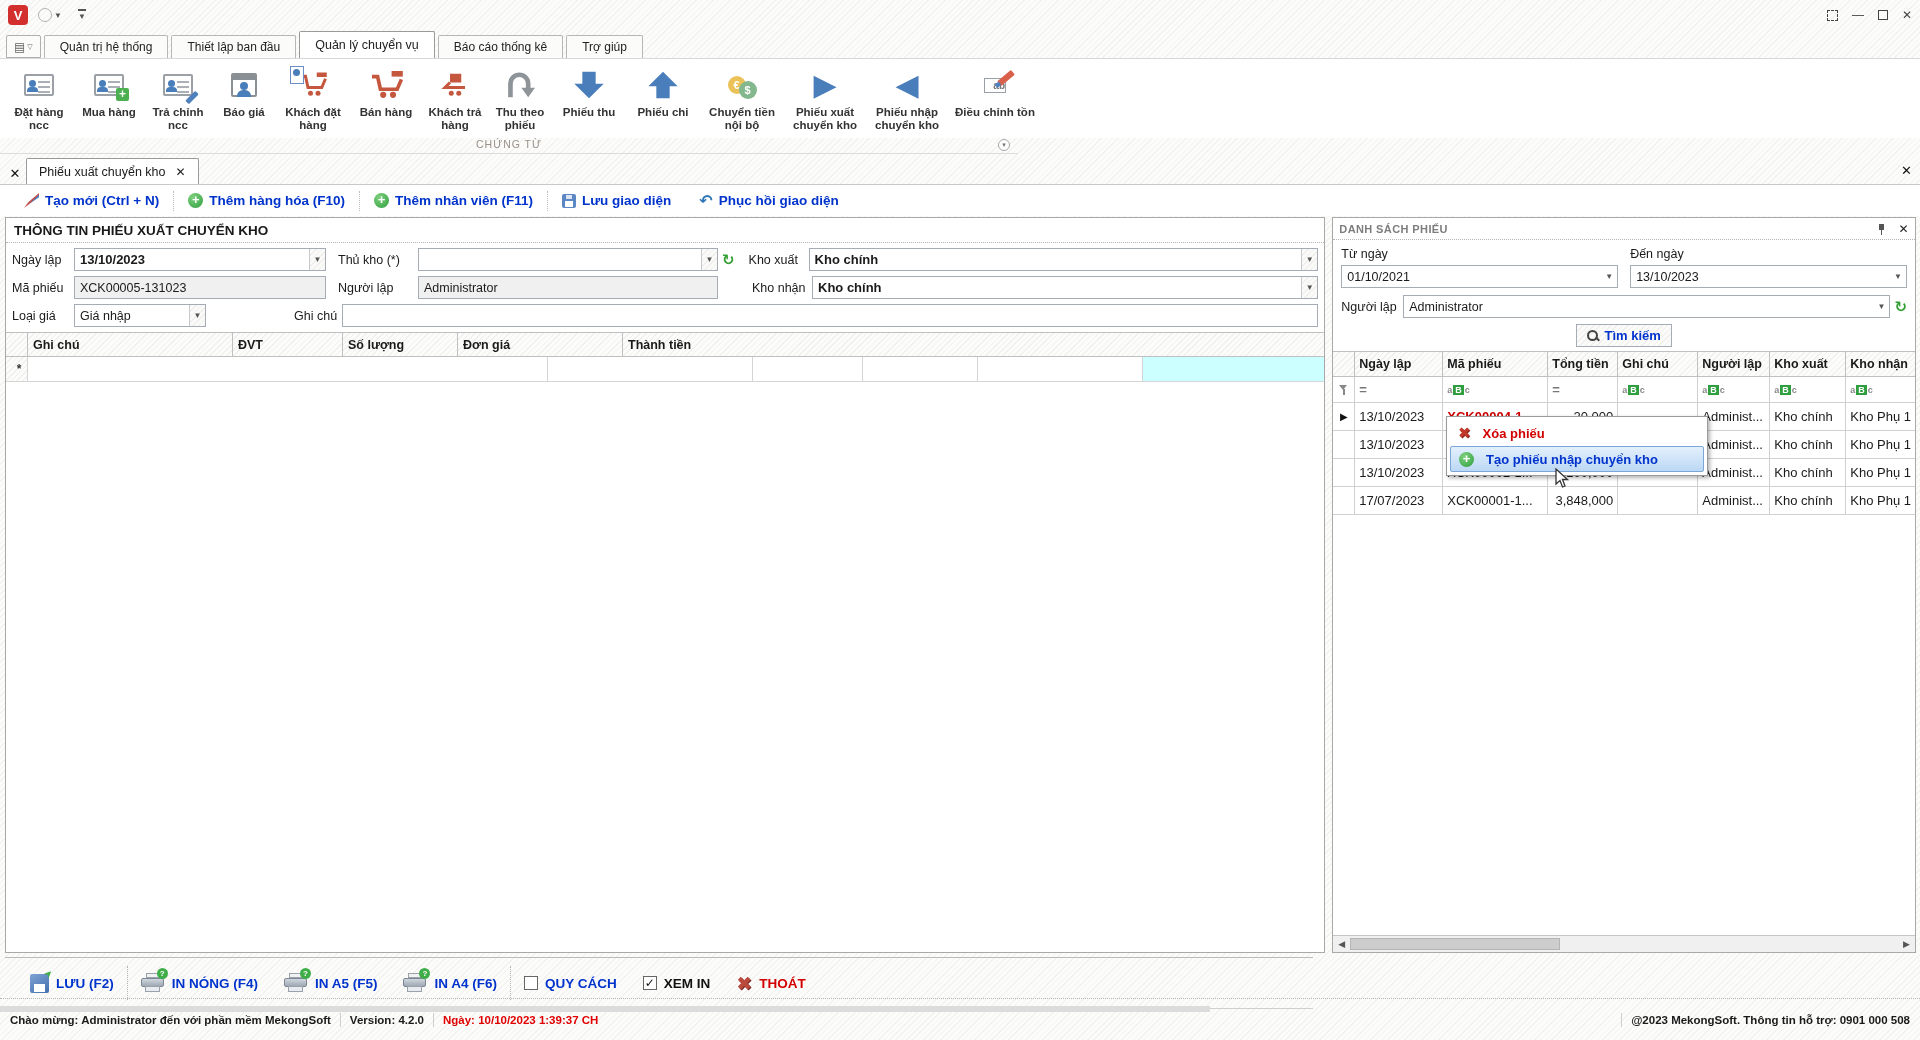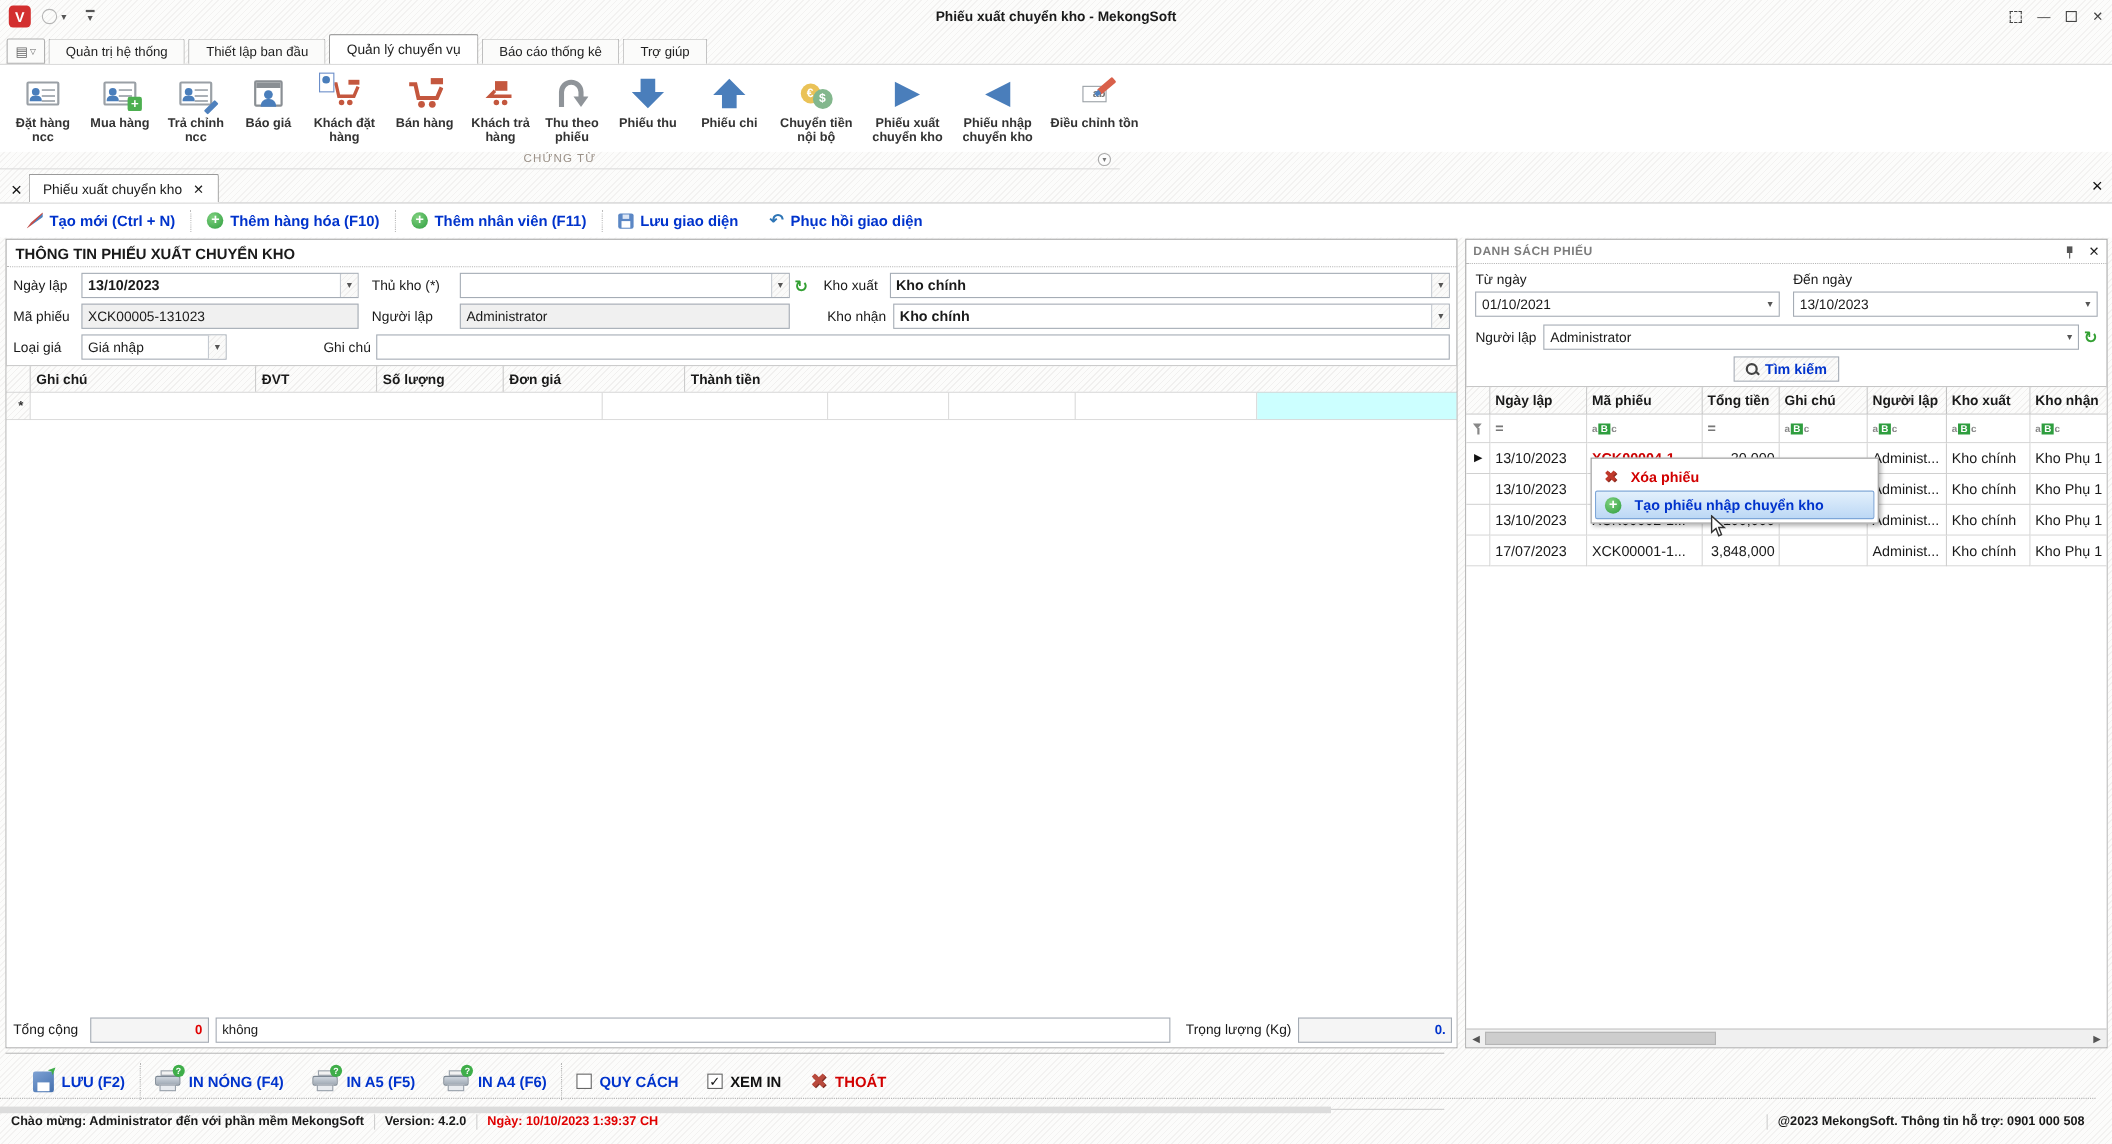--- a/index.html
+++ b/index.html
@@ -197,35 +197,34 @@
   .ctx { position:absolute; left:1446px; top:416px; width:262px; background:#fff; border:1px solid #9a9a9a;
          box-shadow:2px 2px 4px rgba(0,0,0,.3); padding:3px; z-index:50; }
   .ctx-item { height:26px; display:flex; align-items:center; gap:12px; padding:0 8px; font-weight:bold; font-size:13px; }
   .ctx-item.red { color:#d20000; }
   .ctx-item.hl { color:#0033cc; background:linear-gradient(#e3f0fc,#bcd8f5); border:1px solid #7da6d8; border-radius:2px; }
   .ctx-x { color:#c0392b; font-size:15px; font-weight:bold; text-shadow:1px 1px 0 #8c2a1e; }
 
   .cursor { position:absolute; left:1555px; top:468px; z-index:60; }
 
   
-  .statusbar { position:absolute; bottom:0; left:0; right:15px; height:42px; border-top:1px dotted #b5b5b5;
+  .statusbar { position:absolute; bottom:0; left:0; right:0; height:42px; border-top:1px dotted #b5b5b5;
                display:flex; align-items:center; padding:0 10px; gap:9px; font-weight:bold; font-size:11.5px; }
   .sb-sep { width:1px; height:14px; border-left:1px solid #cfcfcf; }
   .sb-red { color:#e00000; }
   .sb-right { margin-left:auto; display:flex; align-items:center; gap:9px; }
 </style>
 </head>
 <body>
 
 <div class="titlebar">
   <div class="logo">V</div>
   <div class="qat-circle"></div>
   <div class="qat-dd">▼</div>
   <div class="qat-custom">▼</div>
-  <div class="win-title">Phiếu xuất chuyển kho - MekongSoft</div>
   <div class="win-controls">
     <span class="wc-exp"></span>
     <span class="wc">—</span>
     <span class="wc-box"></span>
     <span class="wc">✕</span>
   </div>
 </div>
 
 <div class="ribbon-tabs">
   <div class="app-btn">
@@ -466,27 +465,20 @@
         <div class="ncell lg-ind ind-hatch">*</div>
         <div class="ncell lg-c1"></div>
         <div class="ncell lg-c2"></div>
         <div class="ncell lg-c3"></div>
         <div class="ncell lg-c4"></div>
         <div class="ncell lg-c5"></div>
         <div class="ncell lg-c6 cyan"></div>
       </div>
       <div class="lgrid-filler"></div>
 
-      <div class="totals">
-        <span class="flabel" style="width:64px">Tổng cộng</span>
-        <div class="tbox t-num" style="width:108px; color:#e00000">0</div>
-        <div class="tbox" style="width:868px; background:#fff">không</div>
-        <span class="flabel" style="width:104px; text-align:right">Trọng lượng (Kg)</span>
-        <div class="tbox t-num" style="flex:1; color:#0033cc">0.</div>
-      </div>
     </div>
 
     <div class="panel right-panel">
       <div class="dock-caption">
         <span>DANH SÁCH PHIẾU</span>
         <span class="sp"></span>
         <span class="pin"></span>
         <span class="dock-x">✕</span>
       </div>
       <div class="dock-form">

